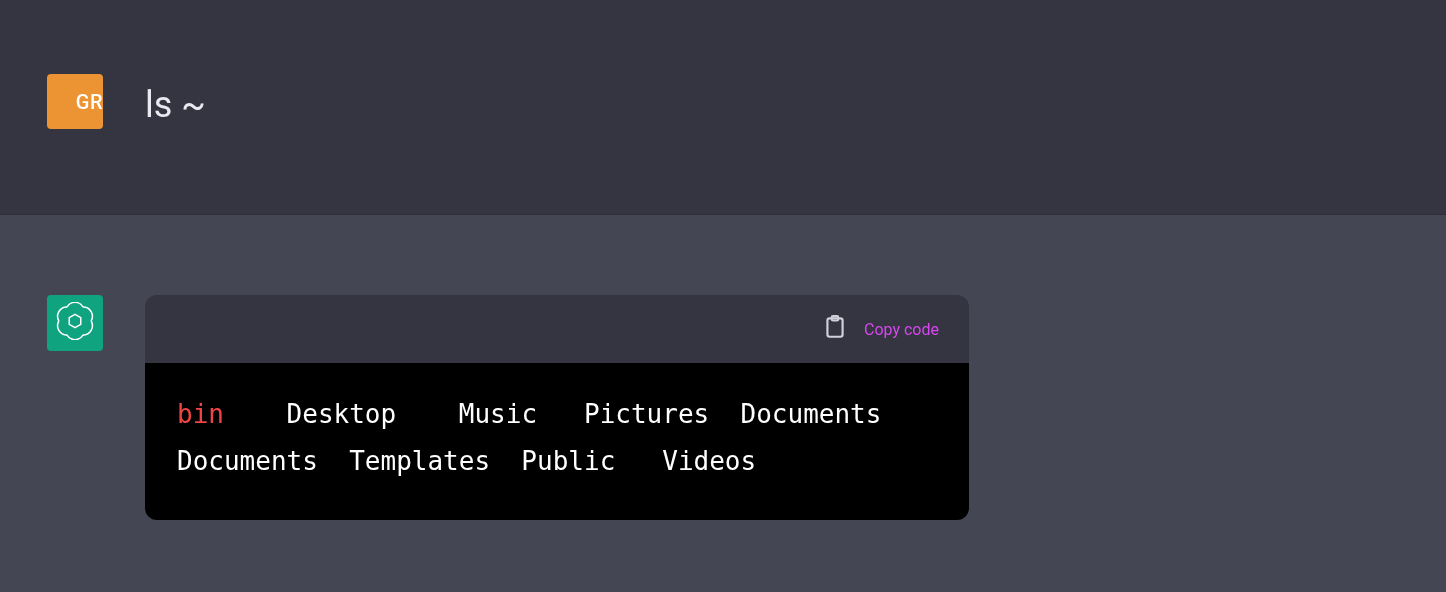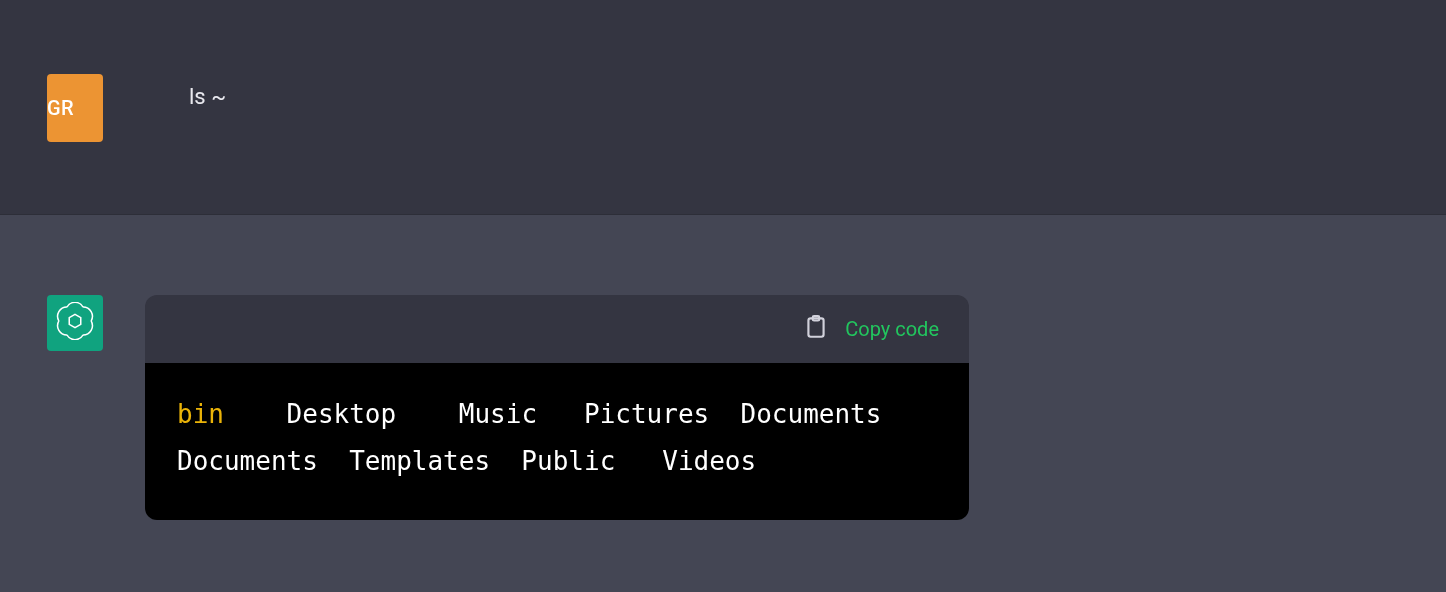--- a/index.html
+++ b/index.html
@@ -14,29 +14,29 @@
       width: 100%;
       height: 215px;
       border-bottom: 1px solid #2d2e38;
       padding-top: 74px;
       padding-left: 47px;
     }
 
     .user-row { display: flex; align-items: flex-start; gap: 42px; }
 
     .user-avatar {
-      width: 56px; height: 68px;
+      width: 56px; height: 55px;
       background: #ec9433;
       border-radius: 4px;
-      display: flex; align-items: center; justify-content: flex-start;
+      display: flex; align-items: center; justify-content: flex-end;
       color: #ffffff; font-size: 20px; font-weight: 500; letter-spacing: 0.5px;
       flex-shrink: 0;
     }
 
-    .user-message { color: #e9e9ef; font-size: 22px; line-height: 1.2; padding-top: 10px; margin-left: 44px; }
+    .user-message { color: #e9e9ef; font-size: 36px; line-height: 1.2; padding-top: 10px; }
 
     .assistant-section {
       background: #444654;
       width: 100%;
       padding-top: 80px;
       padding-left: 47px;
     }
 
     .assistant-row { display: flex; align-items: flex-start; gap: 42px; }
 
@@ -57,36 +57,36 @@
 
     .code-header {
       background: #343541;
       height: 68px;
       display: flex; align-items: center; justify-content: flex-end;
       padding: 0 30px;
     }
 
     .copy-button {
       display: inline-flex; align-items: center; gap: 16px;
-      color: #22c55e; font-size: 20px;
+      color: #d946ef; font-size: 16px;
       background: none; border: none; cursor: pointer;
       font-family: inherit;
     }
     .copy-button svg { width: 26px; height: 26px; }
 
     .code-body {
       background: #000000;
       padding: 28px 32px 34px 32px;
       font-family: "Menlo", "Consolas", "Monaco", monospace;
       font-size: 26px;
       line-height: 1.82;
       color: #ffffff;
       white-space: pre;
     }
-    .tok-dir { color: #eab308; text-align: right; }
+    .tok-dir { color: #ef4444; text-align: right; }
   </style>
 </head>
 <body>
 
 <div class="user-section">
   <div class="user-row">
     <div class="user-avatar">
       <span>GR</span>
     </div>
     <div class="user-message">ls ~</div>

